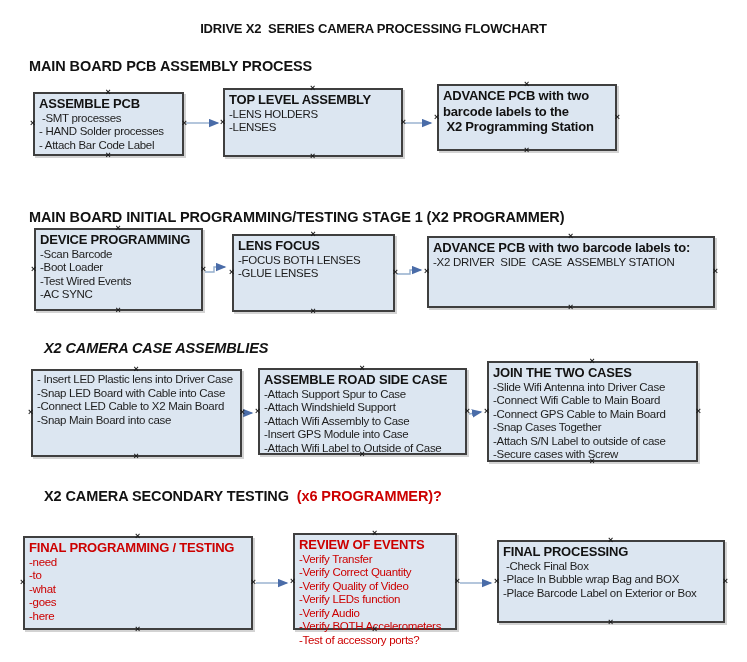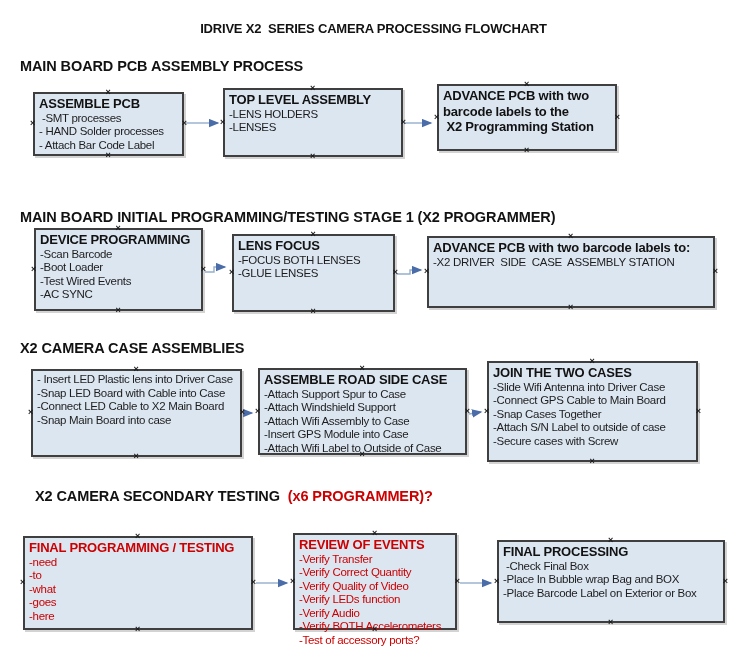--- a/index.html
+++ b/index.html
@@ -6,25 +6,25 @@
   #canvas{
     position:relative;width:747px;height:662px;background:#ffffff;
     font-family:"Liberation Sans",sans-serif;overflow:hidden;
   }
   .page-title{
     position:absolute;top:21px;left:0;width:747px;text-align:center;
     font-size:13px;font-weight:bold;color:#121212;white-space:pre;letter-spacing:-0.2px;
   }
   .sec-heading{
     position:absolute;font-size:14.5px;font-weight:bold;color:#121212;
-    white-space:pre;letter-spacing:-0.1px;
+    white-space:pre;letter-spacing:-0.1px;margin-left:9px;
   }
   #sh1{left:20px;top:58px;}
   #sh2{left:20px;top:209px;}
-  #sh3{left:20px;top:340px;}
+  #sh3{left:35px;top:340px;font-style:italic;}
   #sh4{left:35px;top:488px;}
   .sec-heading .red-part{color:#cc0000;}
 
   .box{
     position:absolute;background:#dce6f1;border:2px solid #3f3f3f;
     box-sizing:border-box;padding:2px 4px;z-index:2;
     box-shadow:2px 2px 0 rgba(128,128,128,0.35);
   }
   .box-title{
     font-weight:bold;font-size:13px;line-height:15.5px;color:#121212;
@@ -152,21 +152,21 @@
   <div class="box" id="b8">
     <div class="box-title">ASSEMBLE ROAD SIDE CASE</div>
     <ul class="box-items"><li>-Attach Support Spur to Case</li><li>-Attach Windshield Support</li><li>-Attach Wifi Assembly to Case</li><li>-Insert GPS Module into Case</li><li>-Attach Wifi Label to Outside of Case</li></ul>
   <span class="h h-t">×</span>
       <span class="h h-b">×</span>
       <span class="h h-l">×</span>
       <span class="h h-r">×</span>
     </div>
   <div class="box" id="b9">
     <div class="box-title">JOIN THE TWO CASES</div>
-    <ul class="box-items"><li>-Slide Wifi Antenna into Driver Case</li><li>-Connect GPS Cable to Main Board</li><li>-Snap Cases Together</li><li>-Attach S/N Label to outside of case</li><li>-Secure cases with Screw</li></ul>
+    <ul class="box-items"><li>-Slide Wifi Antenna into Driver Case</li><li>-Connect Wifi Cable to Main Board</li><li>-Connect GPS Cable to Main Board</li><li>-Snap Cases Together</li><li>-Attach S/N Label to outside of case</li><li>-Secure cases with Screw</li></ul>
   <span class="h h-t">×</span>
       <span class="h h-b">×</span>
       <span class="h h-l">×</span>
       <span class="h h-r">×</span>
     </div>
 
   <div class="box red-box" id="b10">
     <div class="box-title">FINAL PROGRAMMING / TESTING</div>
     <ul class="box-items"><li>-need</li><li>-to</li><li>-what</li><li>-goes</li><li>-here</li></ul>
   <span class="h h-t">×</span>

